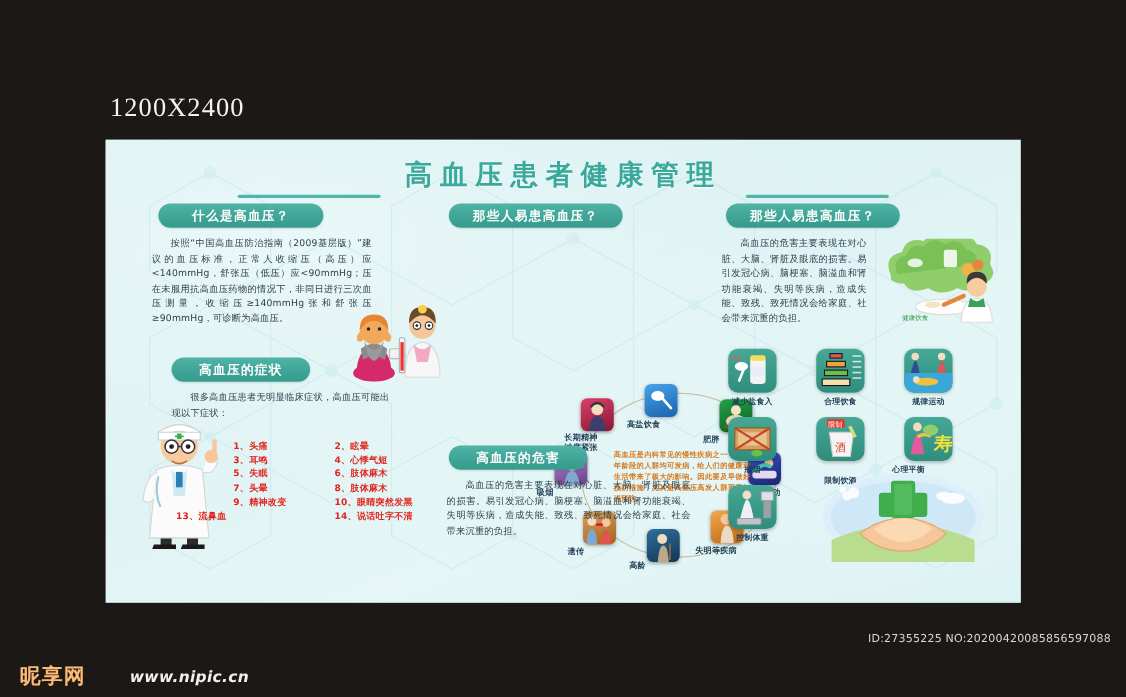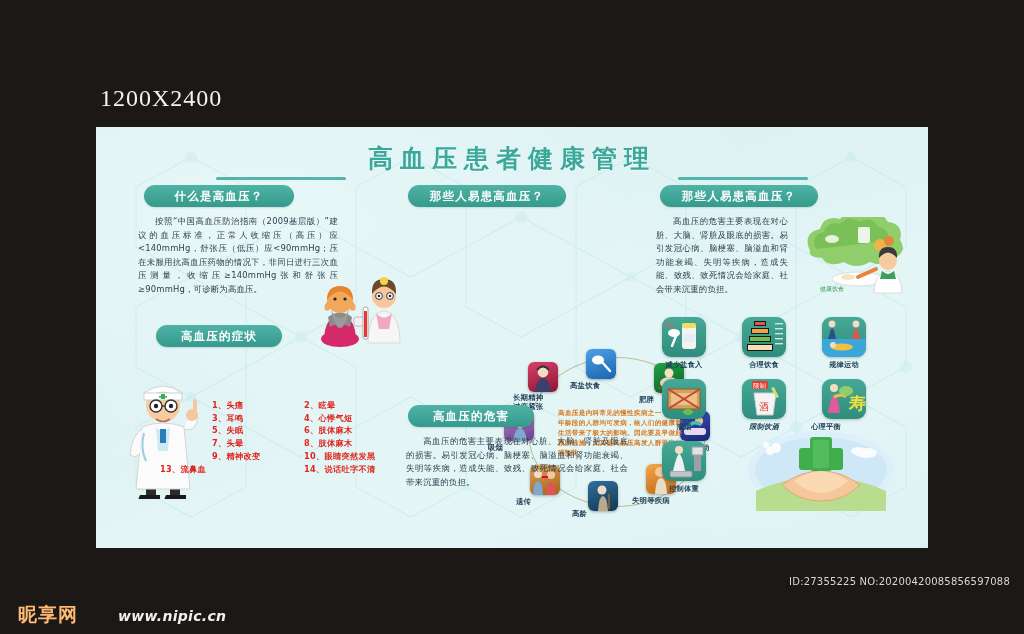--- a/index.html
+++ b/index.html
@@ -184,20 +184,21 @@
         <circle cx="65" cy="29" r="1.3" fill="#222"></circle>
           <circle cx="76" cy="29" r="1.3" fill="#222"></circle>
         <circle cx="70" cy="14" r="4" fill="#f5d24a"></circle>
 
         <rect x="49" y="40" width="5" height="32" rx="2" fill="#fff" stroke="#aaa"></rect>
         <rect x="50" y="44" width="3" height="26" fill="#e33"></rect>
       </svg>
 
       <div class="pill" style="left:48px;top:198px;width:126px;margin-left:12px;">高血压的症状</div>
 
+      <div class="para" style="left:60px;top:228px;width:198px;"><span class="ind"></span><span>很多高血压患者无明显临床症状，高血压可能出现以下症状：</span></div>
 
       <svg class="art" style="left:26px;top:242px;" width="90" height="130" viewBox="0 0 90 130">
         <path d="M24 128 h10 v-16 h-10 Z M48 128 h10 v-16 h-10 Z" fill="#2b2b2b"></path>
         <path d="M18 126 h20 v5 h-22 Z M44 126 h20 v5 h-22 Z" fill="#1a1a1a"></path>
         <path d="M20 58 q21 -8 42 0 l6 62 h-54 Z" fill="#fbfbfb" stroke="#d4d4d4"></path>
         <path d="M34 58 q7 8 14 0 l-2 24 h-10 Z" fill="#cfe9f3"></path>
         <rect x="38" y="60" width="6" height="14" fill="#2a7fb8"></rect>
         <path d="M20 60 q-10 6 -12 26 q6 4 10 -2" fill="#fbfbfb" stroke="#d4d4d4"></path>
         <path d="M62 60 q12 4 14 -12 q-4 -6 -9 -2" fill="#fbfbfb" stroke="#d4d4d4"></path>
         <circle cx="70" cy="46" r="6" fill="#f6c79a"></circle>
@@ -411,21 +412,21 @@
 
       <div class="tile" style="left:646px;top:252px;">
         <svg width="44" height="40" viewBox="0 0 44 40">
             <rect x="10" y="2" width="16" height="8" rx="1" fill="#e03c2f"></rect>
             <text x="11" y="9" font-size="6.4" fill="#fff" font-family="DejaVu Sans">限制</text>
             <path d="M12 14 h22 l-3 22 h-16Z" fill="#f4f4f4" stroke="#ccc"></path>
             <text x="17" y="31" font-size="10" fill="#e03c2f" font-family="DejaVu Sans">酒</text>
             <path d="M32 8 l5 10 l-3 1 l-5 -10Z" fill="#cfe07a"></path>
           </svg>
       </div>
-      <div class="tile-lab" style="left:633px;top:295px;font-style:italic;">限制饮酒</div>
+      <div class="tile-lab" style="left:633px;top:305px;">限制饮酒</div>
 
       <div class="tile" style="left:726px;top:252px;">
         <svg width="44" height="40" viewBox="0 0 44 40">
             <circle cx="12" cy="9" r="4" fill="#f2ddc0"></circle>
             <path d="M6 34 q3 -18 6 -18 q4 0 6 18Z" fill="#e05aa0"></path>
             <path d="M12 18 q8 -4 12 0" stroke="#f2c040" stroke-width="3" fill="none"></path>
             <ellipse cx="24" cy="12" rx="7" ry="5" fill="#8fce6a"></ellipse>
             <text x="27" y="30" font-size="17" fill="#f2e03c" font-family="DejaVu Sans" font-weight="bold">寿</text>
           </svg>
       </div>

